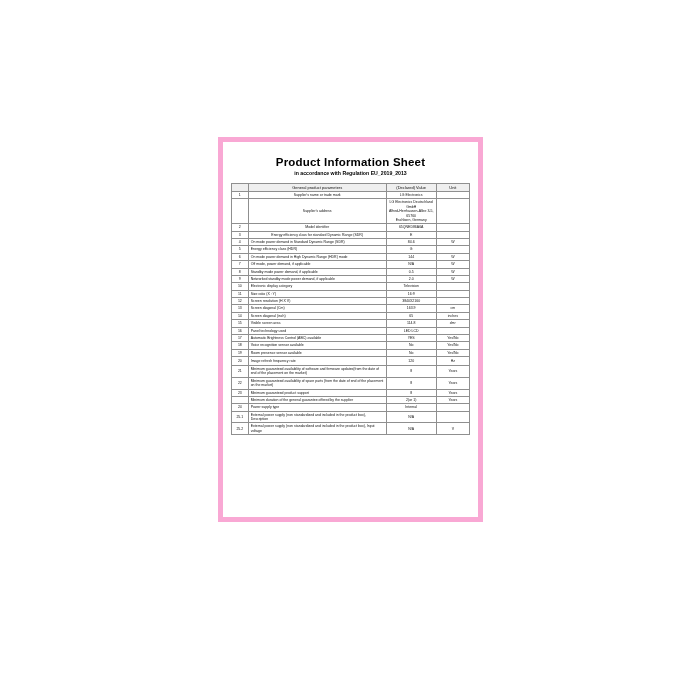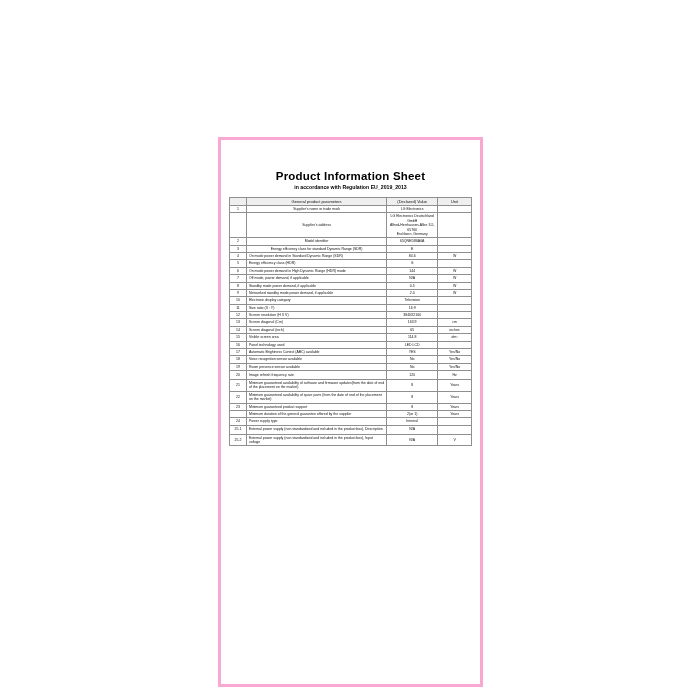--- a/index.html
+++ b/index.html
@@ -14,25 +14,25 @@
     position: relative;
     width: 700px;
     height: 700px;
     background: #ffffff;
   }
   .sheet {
     position: absolute;
     left: 218px;
     top: 137px;
     width: 265px;
-    height: 550px;
-    border: 3px solid #f9a8d4;
+    height: 385px;
+    border: 5px solid #f9a8d4;
     background: #ffffff;
     box-sizing: border-box;
-    padding: 26px 8px 6px 8px;
+    padding: 10px 8px 6px 8px;
   }
   .title {
     text-align: center;
     font-size: 11.5px;
     font-weight: bold;
     color: #000;
     letter-spacing: 0.2px;
     margin: 4px 0 2px 0;
   }
   .subtitle {

